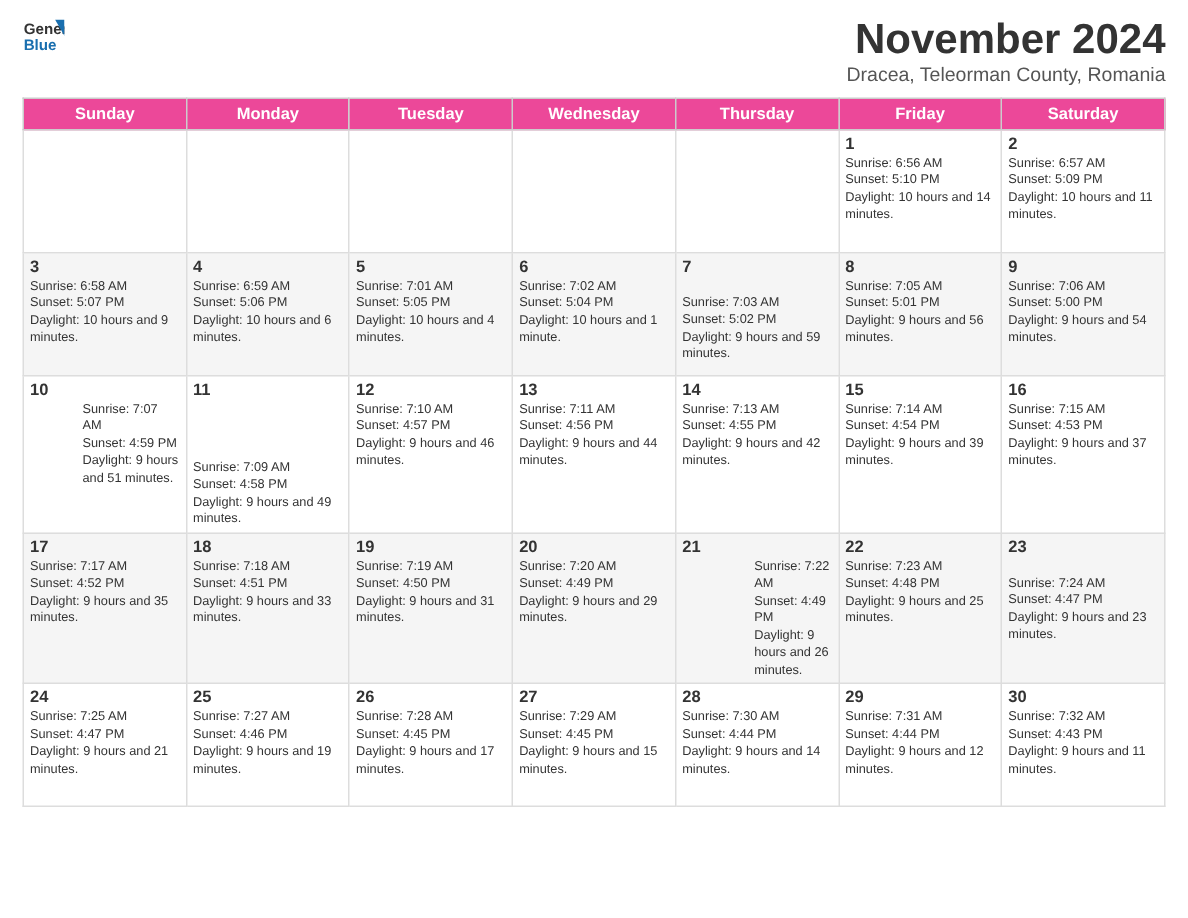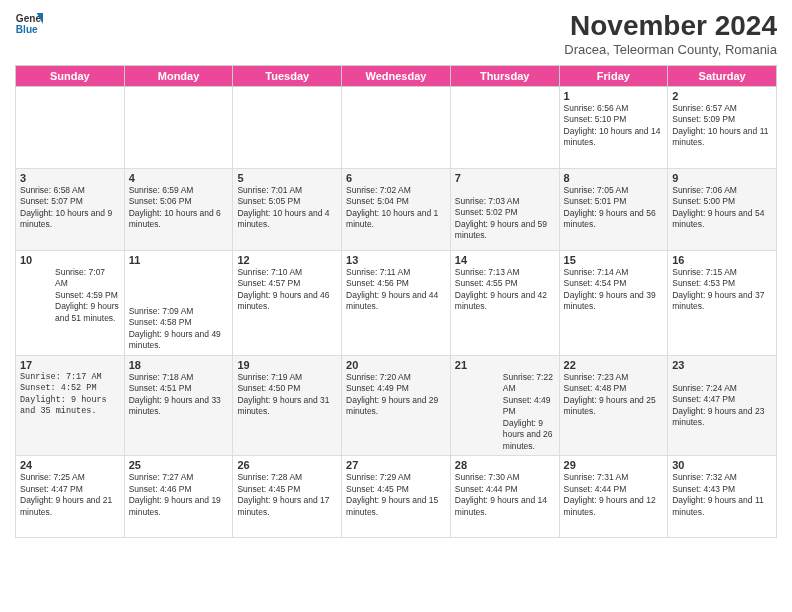--- a/index.html
+++ b/index.html
@@ -217,21 +217,21 @@
           <td>
             <span class="day-num">16</span>
             <div class="day-info" style="white-space: pre-line;">Sunrise: 7:15 AM
 Sunset: 4:53 PM
 Daylight: 9 hours and 37 minutes.</div>
           </td>
         </tr>
         <tr>
           <td>
             <span class="day-num">17</span>
-            <div class="day-info" style="white-space: pre-line; font-family: Liberation Mono, monospace;">Sunrise: 7:17 AM
+            <div class="day-info" style="white-space: pre-line;">Sunrise: 7:17 AM
 Sunset: 4:52 PM
 Daylight: 9 hours and 35 minutes.</div>
           </td>
           <td>
             <span class="day-num">18</span>
             <div class="day-info" style="white-space: pre-line;">Sunrise: 7:18 AM
 Sunset: 4:51 PM
 Daylight: 9 hours and 33 minutes.</div>
           </td>
           <td>

